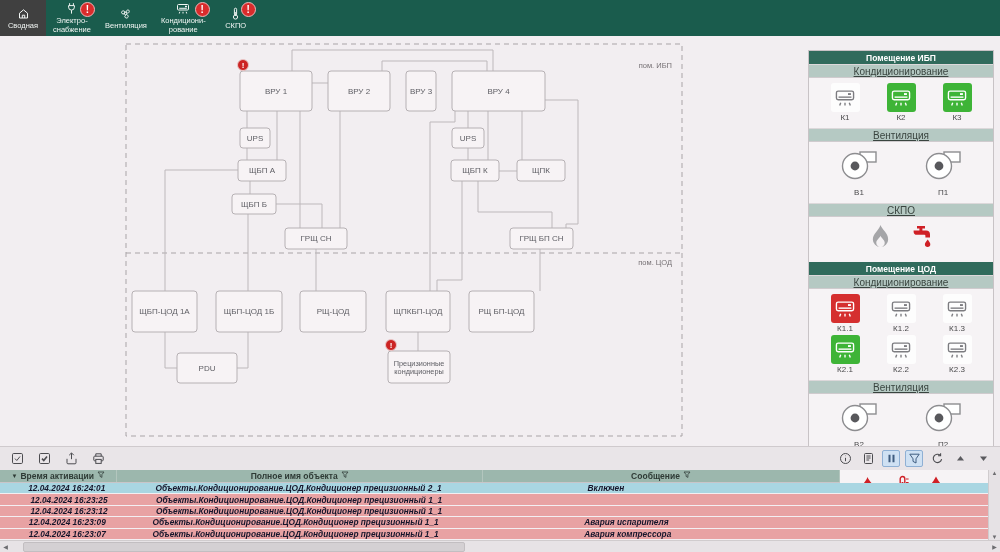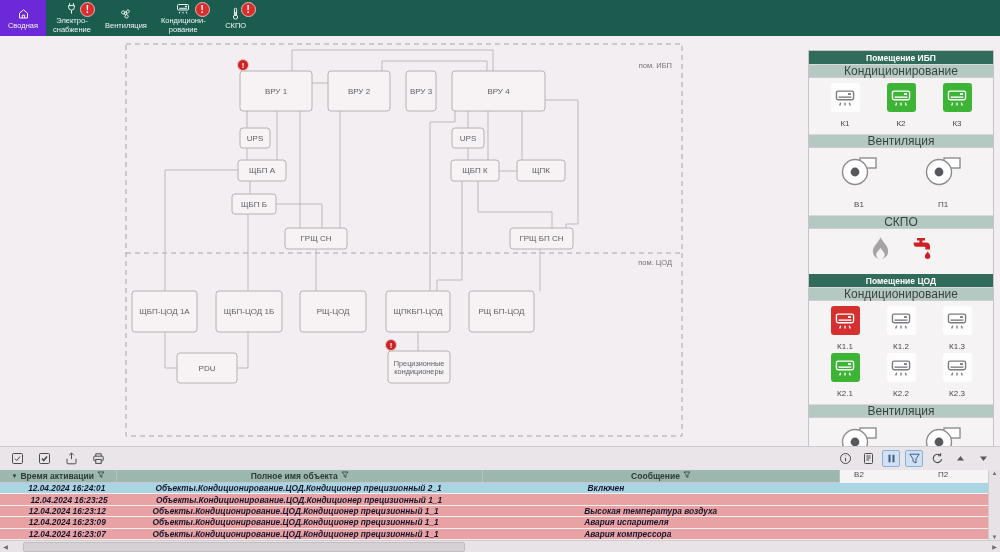--- a/index.html
+++ b/index.html
@@ -5,39 +5,39 @@
   html,body{margin:0;padding:0;}
   body{
     width:1000px;height:552px;position:relative;overflow:hidden;
     font-family:"Liberation Sans","DejaVu Sans",sans-serif;
     background:#f2eef1;
   }
   
   .topbar{position:absolute;top:0;left:0;right:0;height:36px;background:#1a5c4d;display:flex;z-index:5;}
   .tab{position:relative;height:36px;min-width:46px;display:flex;flex-direction:column;align-items:center;justify-content:center;
        color:#f2f6f4;font-size:7.5px;line-height:1.2;text-align:center;padding:2px 7px 3px;box-sizing:border-box;cursor:pointer;}
-  .tab.active{background:#6d28d9;text-align:right;}
+  .tab.active{background:#404040;text-align:right;}
   .tab .ticon{height:14px;display:flex;align-items:flex-end;margin-bottom:1px;}
   .tab .tlabel{white-space:pre-line;}
   .badge{position:absolute;top:2px;right:3px;width:15px;height:15px;border-radius:50%;background:#d92c2c;color:#fff;
          font-size:10px;font-weight:bold;display:flex;align-items:center;justify-content:center;border:1px solid #eab9b9;box-sizing:border-box;}
   
   #diagram{position:absolute;left:0;top:36px;width:760px;height:410px;}
   
   #panel{position:absolute;left:808px;top:50px;width:186px;border:1px solid #c8c3c6;background:#f6f3f5;box-sizing:border-box;}
   .room-header{height:13px;background:#306b5c;color:#fff;font-size:8.5px;font-weight:bold;display:flex;align-items:center;justify-content:center;}
-  .room-sub{height:12px;background:#b5c9c3;color:#39443f;font-size:12px;display:flex;align-items:center;justify-content:center;
-            border-top:1px solid #dcd8da;border-bottom:1px solid #cfcbce;}
+  .room-sub{height:12px;background:#b5c9c3;color:#39443f;font-size:10px;display:flex;align-items:center;justify-content:center;
+            border-top:1px solid #dcd8da;border-bottom:1px solid #cfcbce;text-decoration:underline;}
   .items-row{display:flex;justify-content:space-around;align-items:flex-start;padding:5px 8px 4px;flex-wrap:wrap;}
   .cell-item{display:flex;flex-direction:column;align-items:center;width:50px;margin-bottom:2px;}
   .ac-box{width:29px;height:29px;border-radius:3px;display:flex;align-items:center;justify-content:center;}
   .ac-box.on{background:#3eb437;color:#fff;}
   .ac-box.alarm{background:#d52f2f;color:#fff;}
   .ac-box.off{background:#fdfdfd;color:#7c7c80;}
-  .item-label{font-size:8px;color:#4a4a4c;margin-top:7px;}
+  .item-label{font-size:8px;color:#4a4a4c;margin-top:1px;}
   .skpo-row{display:flex;justify-content:center;align-items:center;gap:16px;padding:6px 0 7px;}
   
   #toolbar{position:absolute;top:446px;left:0;right:0;height:24px;background:#e9e5e8;border-top:1px solid #cfcacd;
            display:flex;align-items:center;padding:0 8px;box-sizing:border-box;gap:9px;}
   .tb-right{margin-left:auto;display:flex;gap:5px;align-items:center;}
   .tbtn{width:18px;height:17px;display:flex;align-items:center;justify-content:center;border-radius:2px;border:1px solid transparent;box-sizing:border-box;cursor:pointer;}
   .tbtn.active{background:#cfe1f3;border-color:#8fb0d4;}
   
   #evt-header{position:absolute;top:470px;left:0;width:840px;height:13px;display:flex;background:#9cb7ad;
               font-size:8.5px;font-weight:bold;color:#2e3a35;box-sizing:border-box;border-bottom:1px solid #c9c5c8;}
@@ -506,21 +506,20 @@
       <div class="ecell c-obj">Объекты.Кондиционирование.ЦОД.Кондиционер прецизионный 2_1</div>
       <div class="ecell c-msg">Включен</div>
     </div>
     <div class="erow alarm">
       <div class="ecell c-time">12.04.2024 16:23:25</div>
       <div class="ecell c-obj">Объекты.Кондиционирование.ЦОД.Кондиционер прецизионный 1_1</div>
     </div>
     <div class="erow alarm">
       <div class="ecell c-time">12.04.2024 16:23:12</div>
       <div class="ecell c-obj">Объекты.Кондиционирование.ЦОД.Кондиционер прецизионный 1_1</div>
-      <div class="ecell c-msg">Высокая температура воздуха</div>
     </div>
     <div class="erow alarm">
       <div class="ecell c-time">12.04.2024 16:23:09</div>
       <div class="ecell c-obj">Объекты.Кондиционирование.ЦОД.Кондиционер прецизионный 1_1</div>
       <div class="ecell c-msg">Авария испарителя</div>
     </div>
     <div class="erow alarm">
       <div class="ecell c-time">12.04.2024 16:23:07</div>
       <div class="ecell c-obj">Объекты.Кондиционирование.ЦОД.Кондиционер прецизионный 1_1</div>
       <div class="ecell c-msg">Авария компрессора</div>

